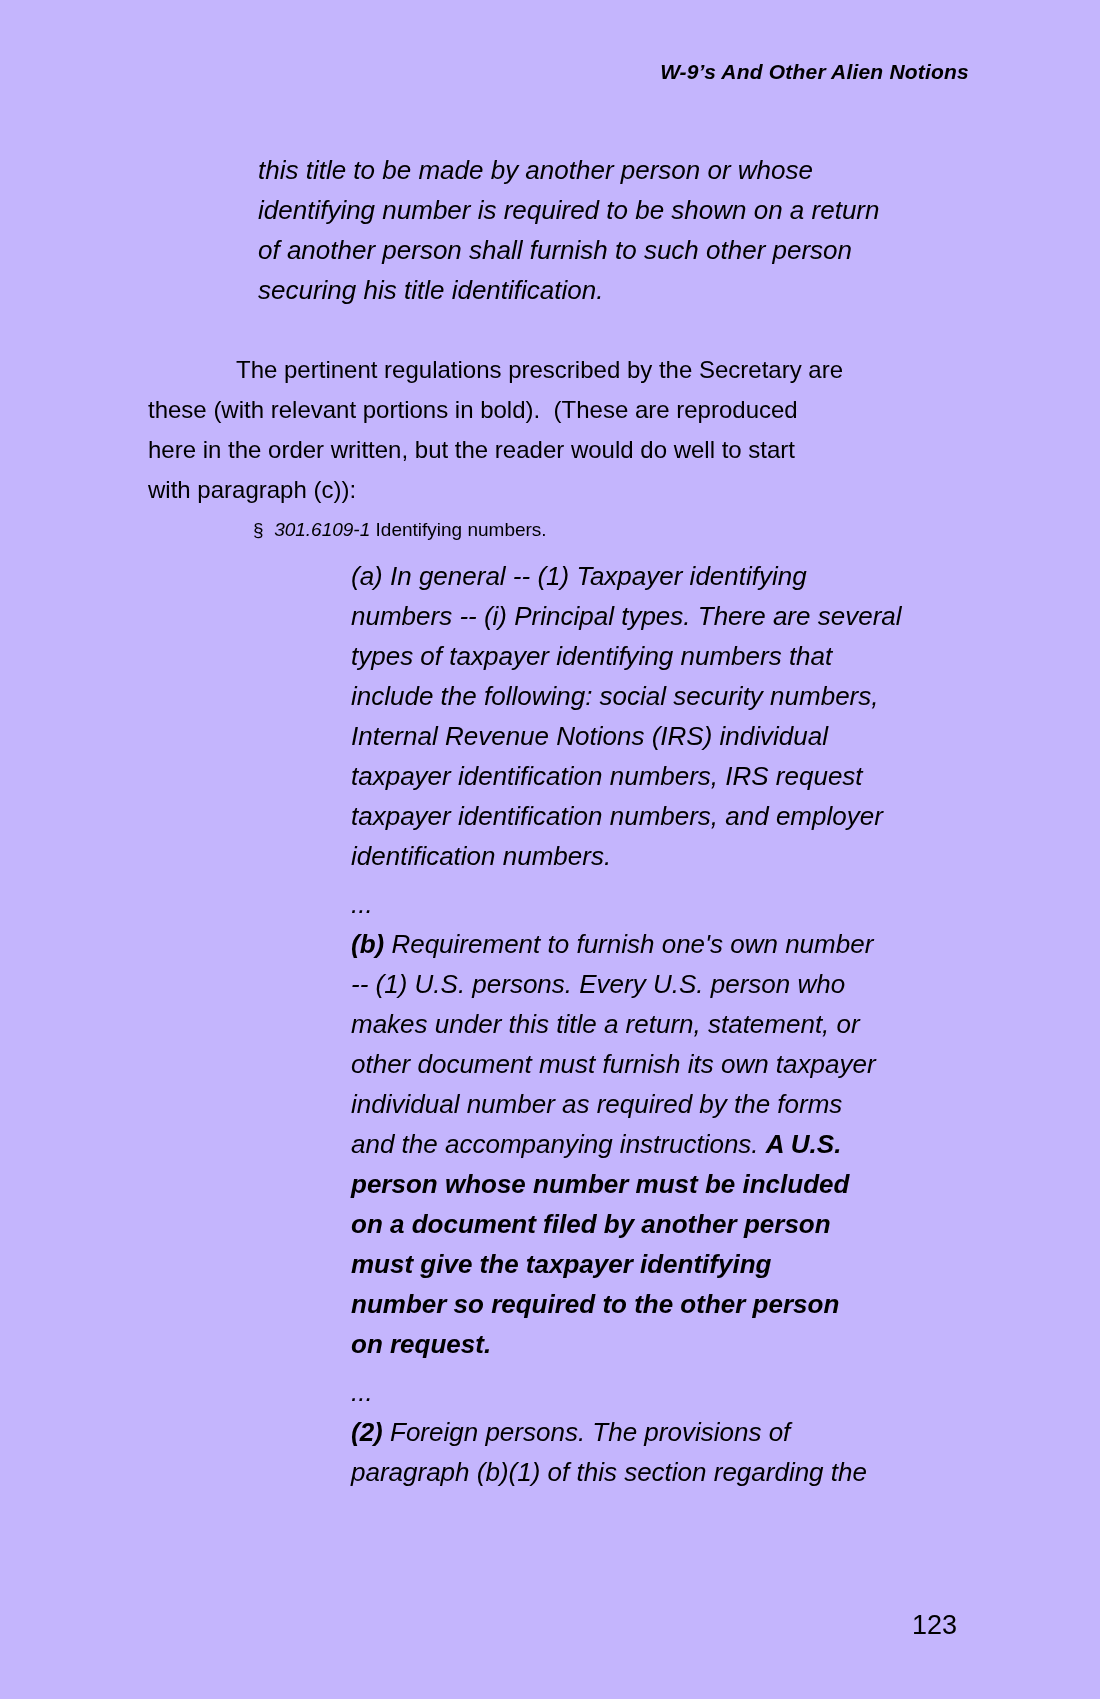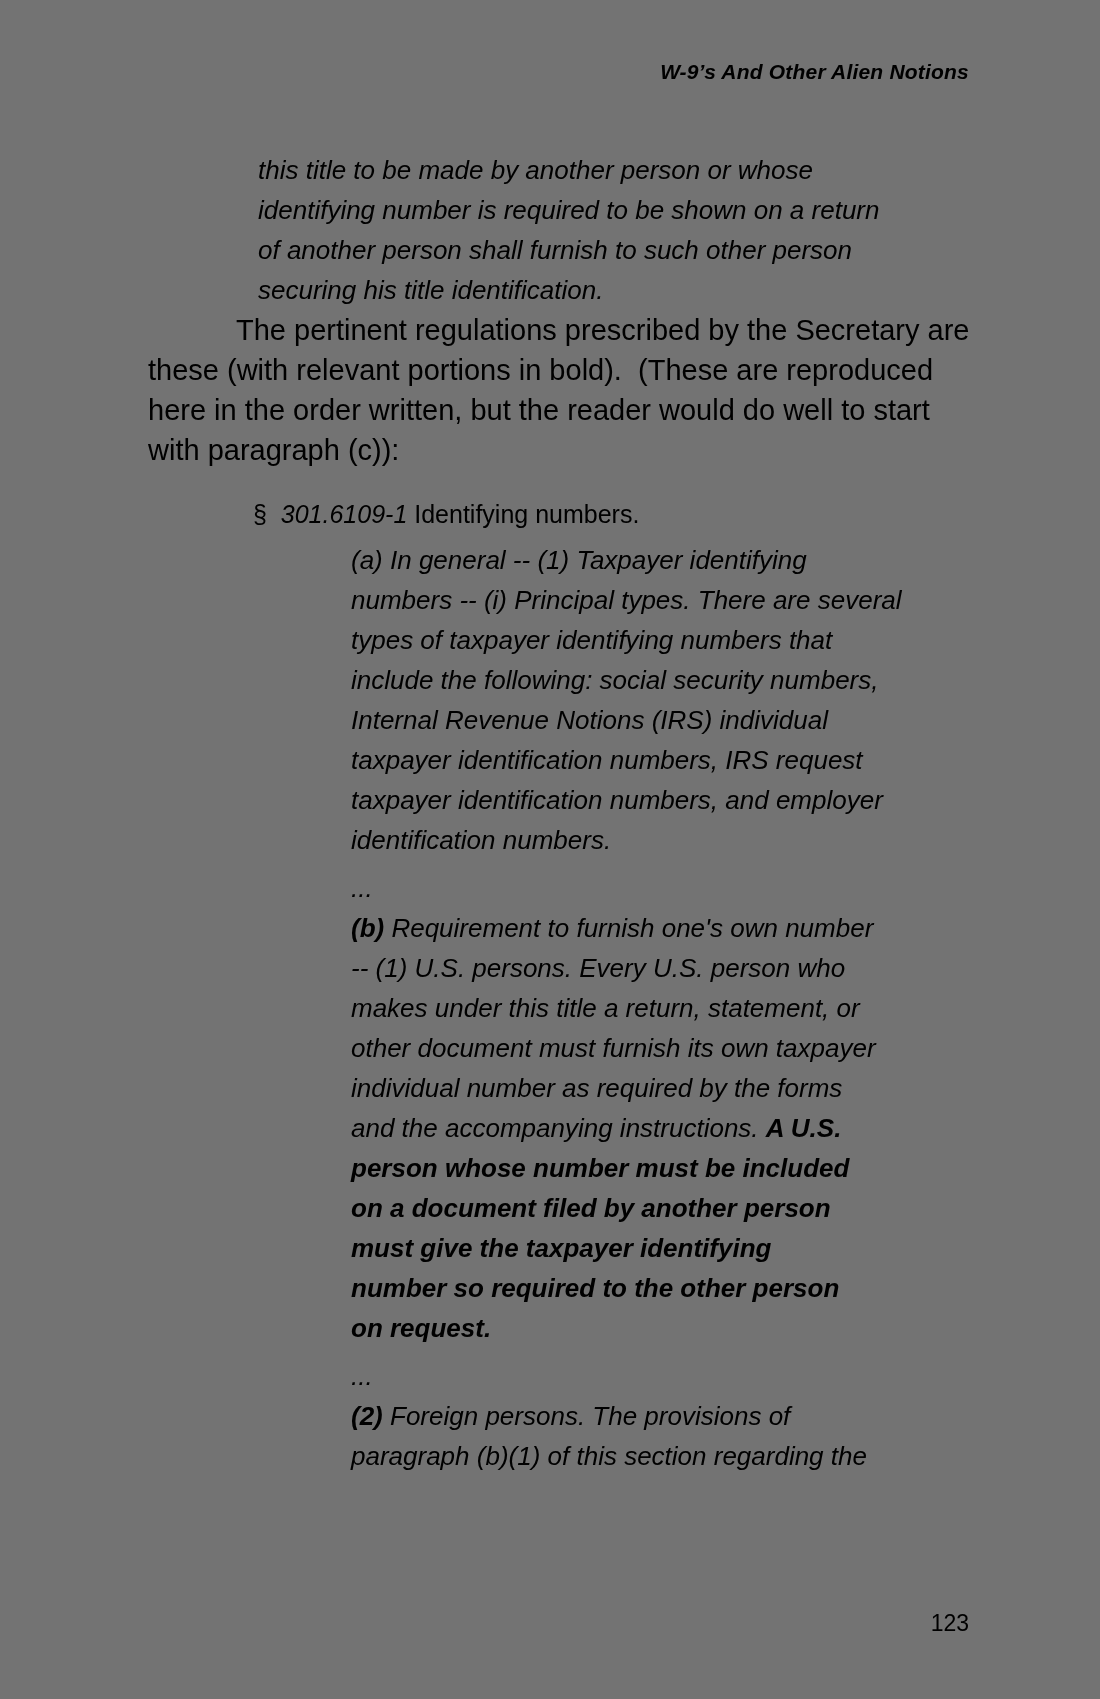--- a/index.html
+++ b/index.html
@@ -1,20 +1,20 @@
 <!DOCTYPE html>
 <html><head>
 <meta charset="utf-8">
 <style>
   html, body { margin: 0; padding: 0; background: #ffffff; }
   .page {
     position: relative;
     width: 1100px;
     height: 1699px;
-    background: #737373;
+    background: #c4b5fd;
     color: #000000;
     font-family: "Liberation Sans", sans-serif;
     overflow: hidden;
   }
   .header {
     position: absolute;
     top: 60px;
     right: 131px;
     font-size: 21px;
     font-weight: bold;
@@ -24,29 +24,29 @@
   }
   .content {
     position: absolute;
     top: 150px;
     left: 148px;
     width: 812px;
   }
   .footer {
     position: absolute;
     top: 1610px;
-    right: 131px;
-    font-size: 23px;
+    right: 143px;
+    font-size: 27px;
   }
   .line { height: 40px; line-height: 40px; white-space: pre; }
   .line.gap { margin-top: 8px; }
   .line.ind { text-indent: 88px; }
   .quote { margin-left: 110px; font-size: 26px; }
-  .para { font-size: 29px; }
-  .section { padding-left: 105px; font-size: 25px; margin-top: 24px; }
+  .para { margin-top: 40px; font-size: 24px; }
+  .section { padding-left: 105px; font-size: 19px; }
   .reg { margin-left: 203px; margin-top: 6px; font-size: 26px; }
   .s-r { font-style: normal; font-weight: normal; }
   .s-i { font-style: italic; font-weight: normal; }
   .s-bi { font-style: italic; font-weight: bold; }
 </style>
 </head>
 <body>
 
 <div class="page">
   <div class="header">W-9’s And Other Alien Notions</div>

